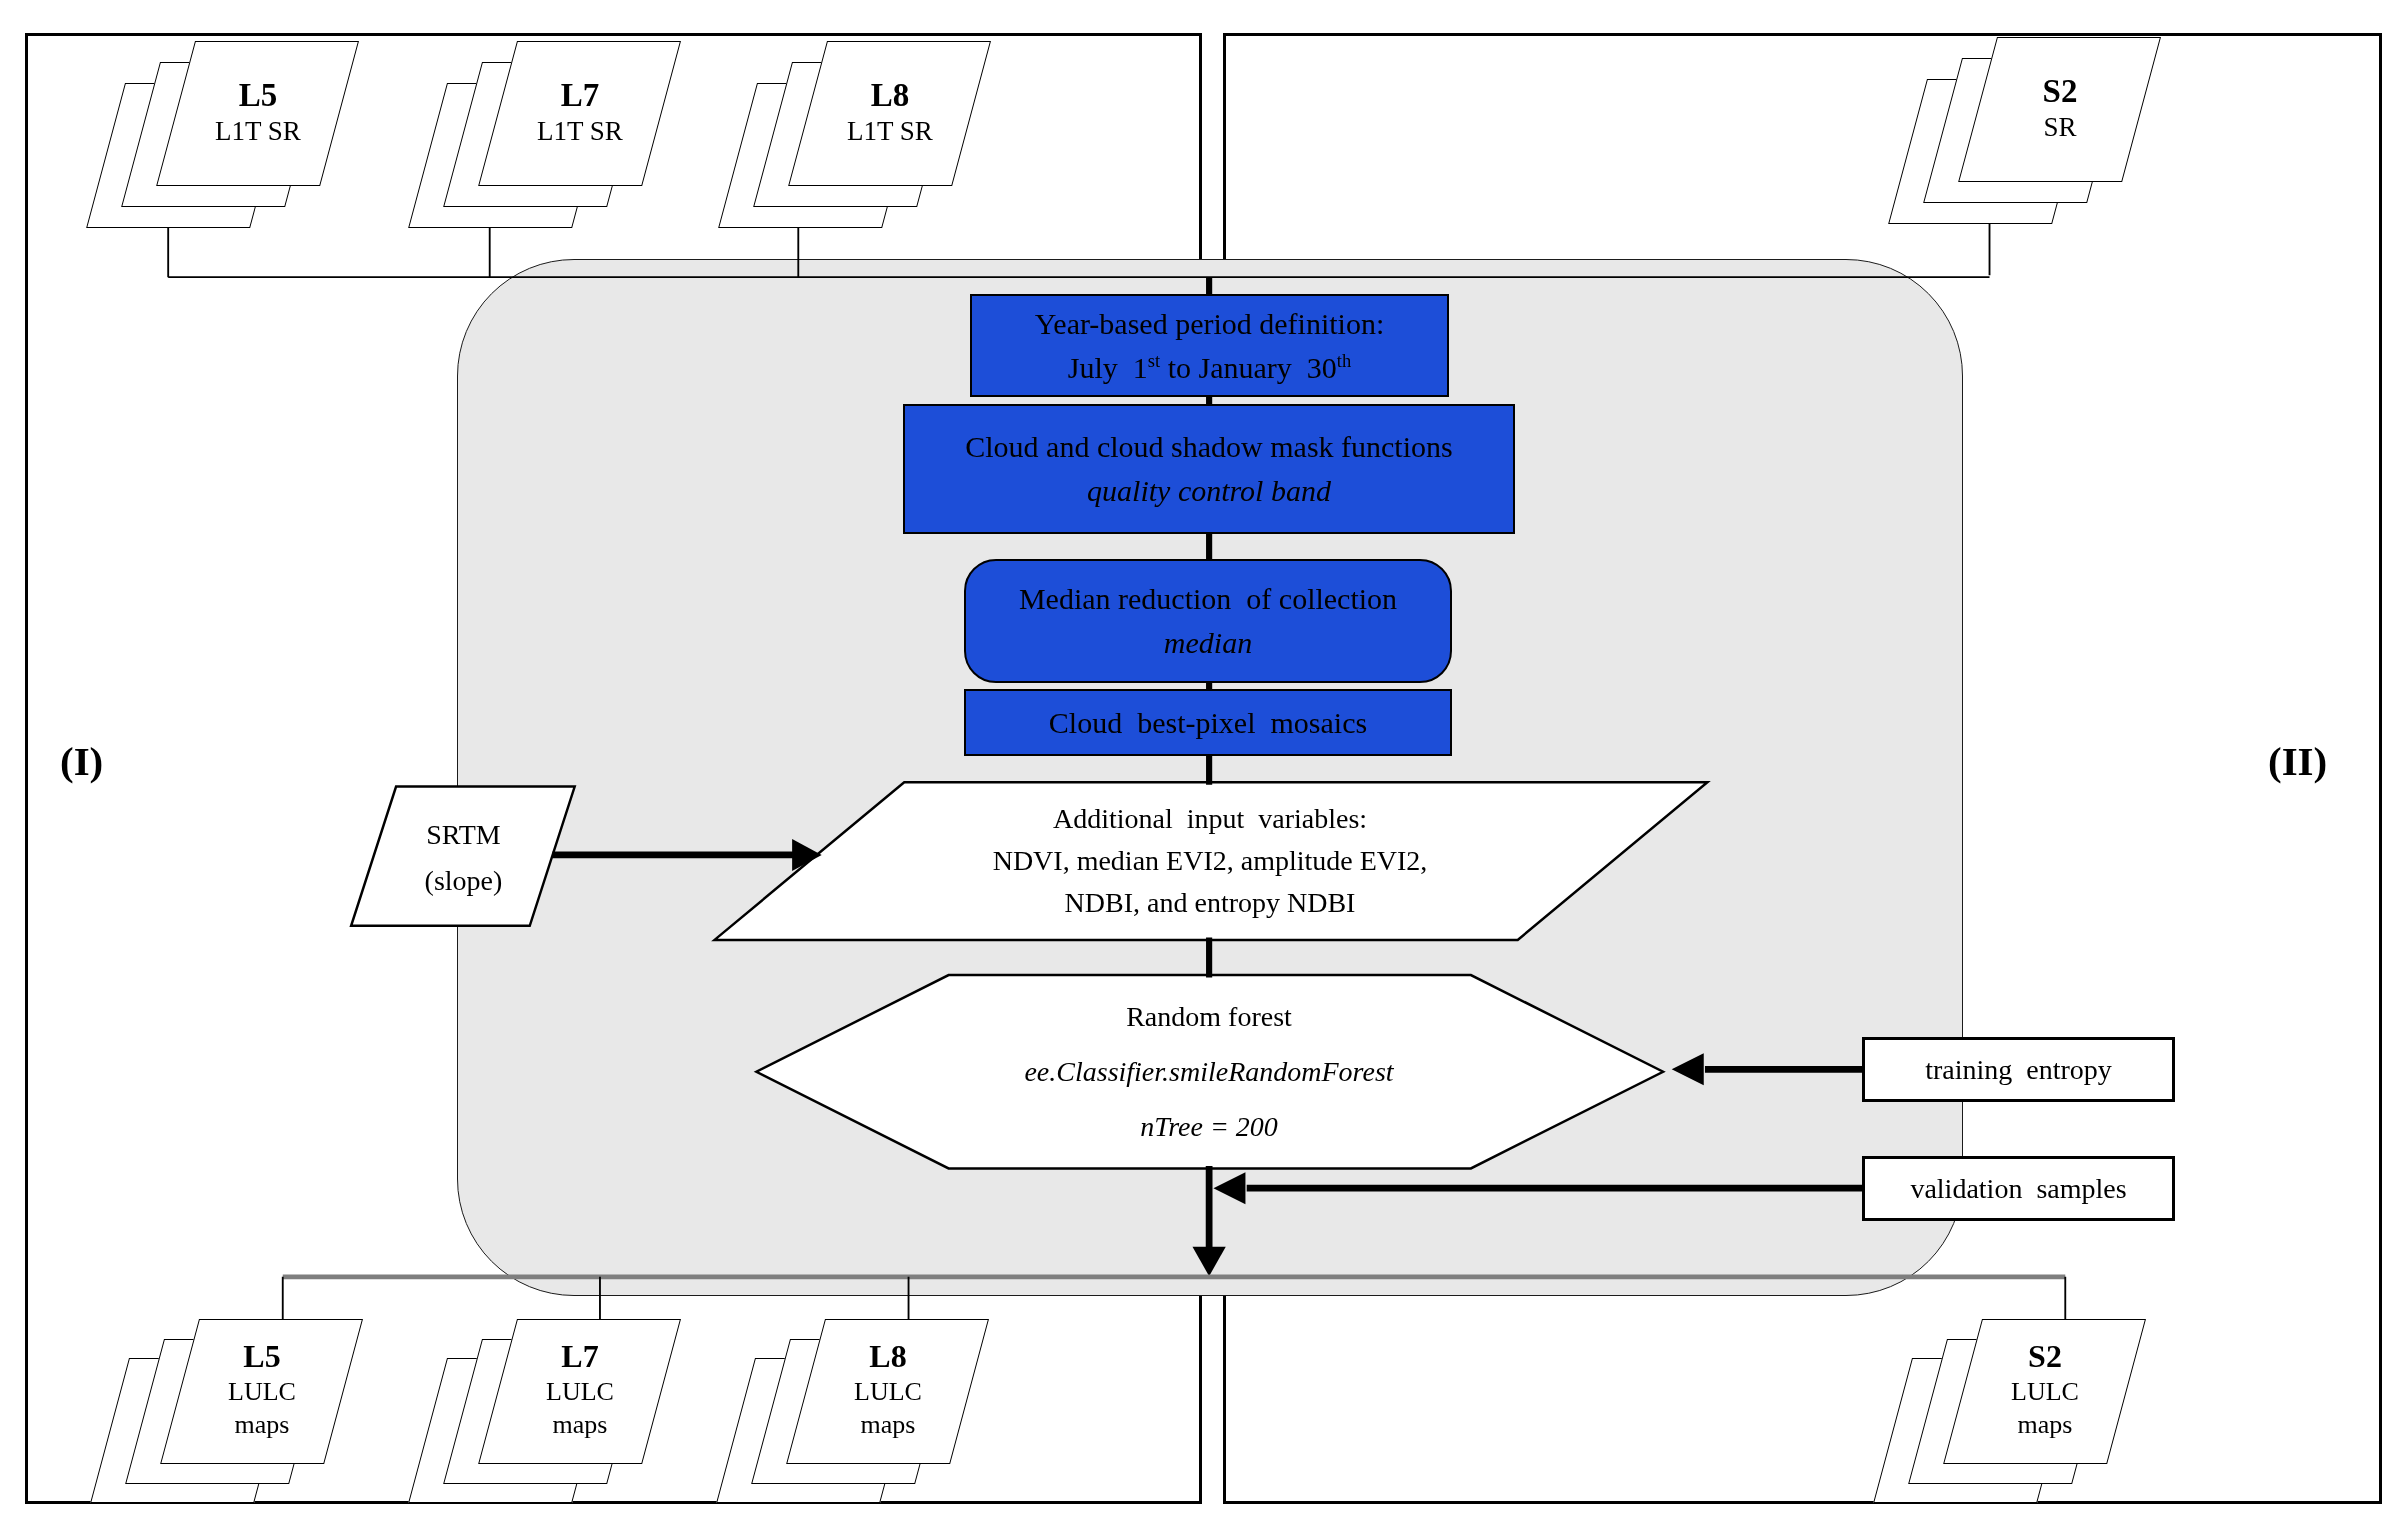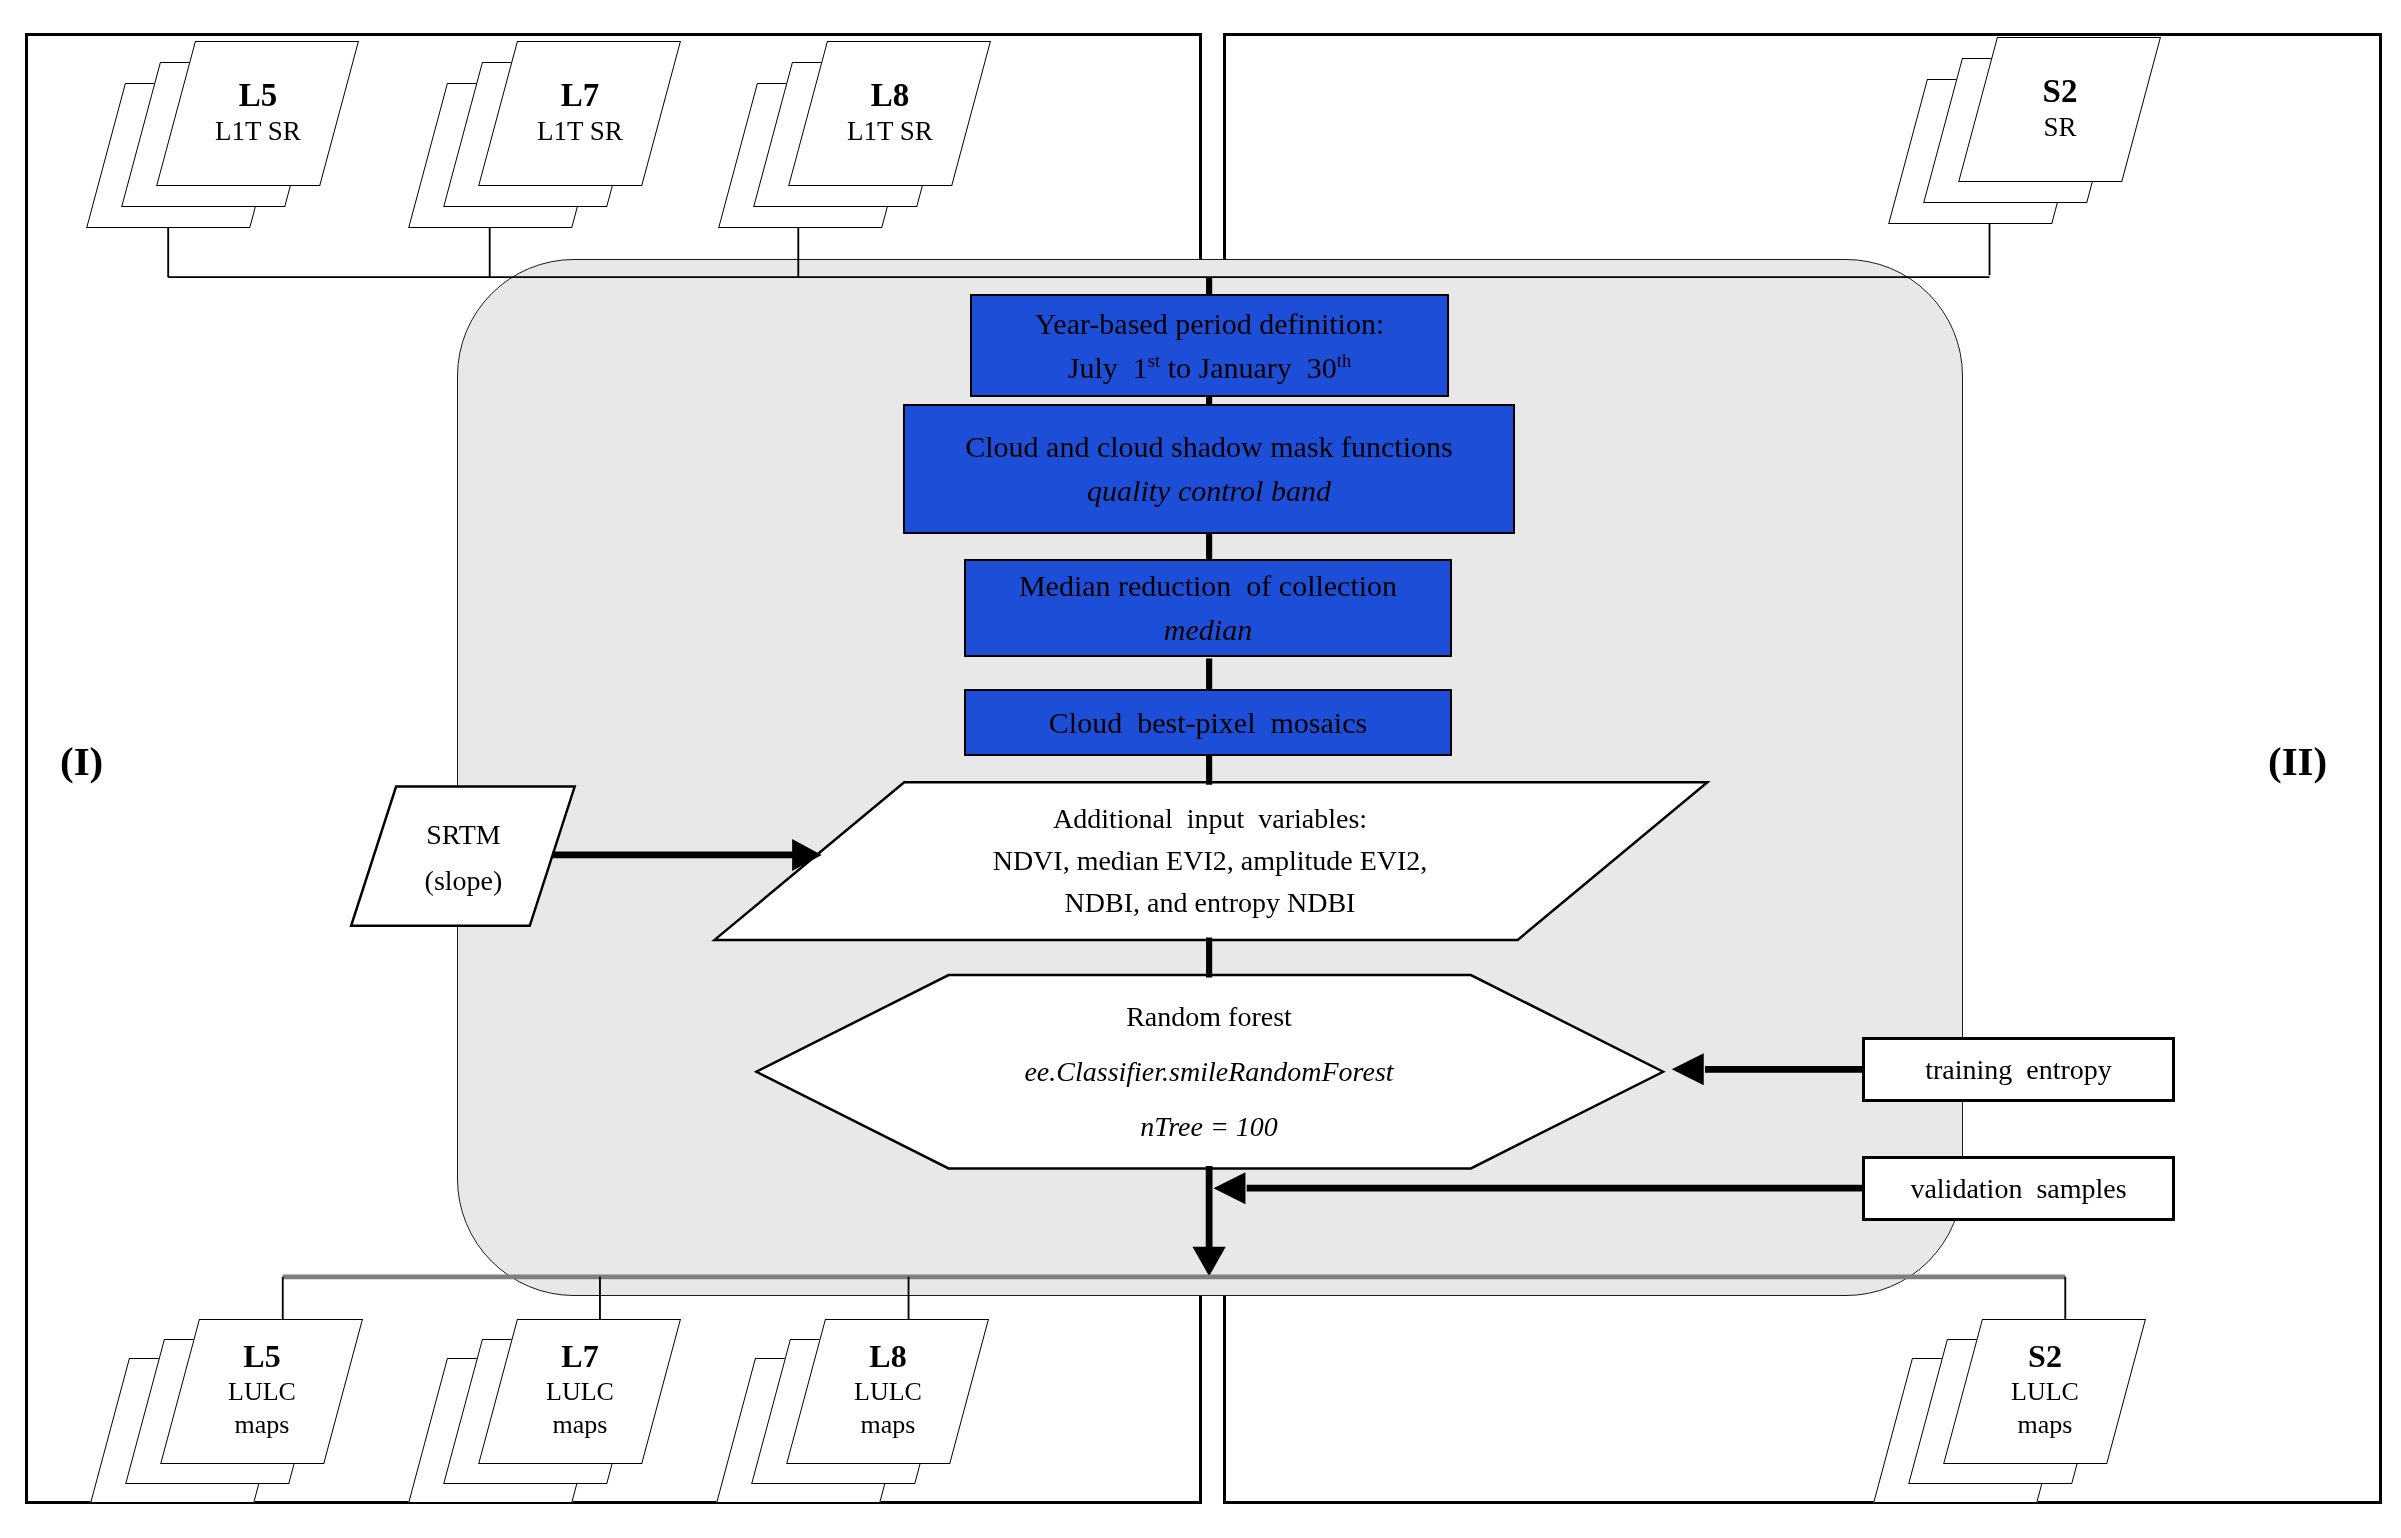--- a/index.html
+++ b/index.html
@@ -99,21 +99,21 @@
   <div class="pbox" style="left:970px;top:294px;width:479px;height:103px;">
     <div>Year-based period definition:</div>
     <div><span>July  1</span><span class="sup">st</span><span> to January  30</span><span class="sup">th</span></div>
   </div>
 
   <div class="pbox" style="left:903px;top:404px;width:612px;height:130px;align-items:center;">
     <div>Cloud and cloud shadow mask functions</div>
     <div class="it">quality control band</div>
   </div>
 
-  <div class="pbox" style="left:964px;top:559px;width:488px;height:98px;">
+  <div class="pbox" style="left:964px;top:559px;width:488px;height:124px;border-radius:32px;">
     <div>Median reduction  of collection</div>
     <div class="it">median</div>
   </div>
 
   <div class="pbox" style="left:964px;top:689px;width:488px;height:67px;">
     <div>Cloud  best-pixel  mosaics</div>
   </div>
 
   <div class="shape-text vars-text" style="left:899px;top:798px;width:622px;">
     <div>Additional  input  variables:</div>
@@ -122,21 +122,21 @@
   </div>
 
   <div class="shape-text srtm-text" style="left:365px;top:812px;width:197px;">
     <div>SRTM</div>
     <div>(slope)</div>
   </div>
 
   <div class="shape-text hex-text" style="left:901px;top:989px;width:616px;">
     <div>Random forest</div>
     <div class="it">ee.Classifier.smileRandomForest</div>
-    <div class="it">nTree = 100</div>
+    <div class="it">nTree = 200</div>
   </div>
 
   <div class="samples" style="left:1862px;top:1037px;width:313px;height:65px;">
     <span>training  entropy</span>
   </div>
   <div class="samples" style="left:1862px;top:1156px;width:313px;height:65px;">
     <span>validation  samples</span>
   </div>
 
   <div class="stack" style="left:125px;top:41px;">

